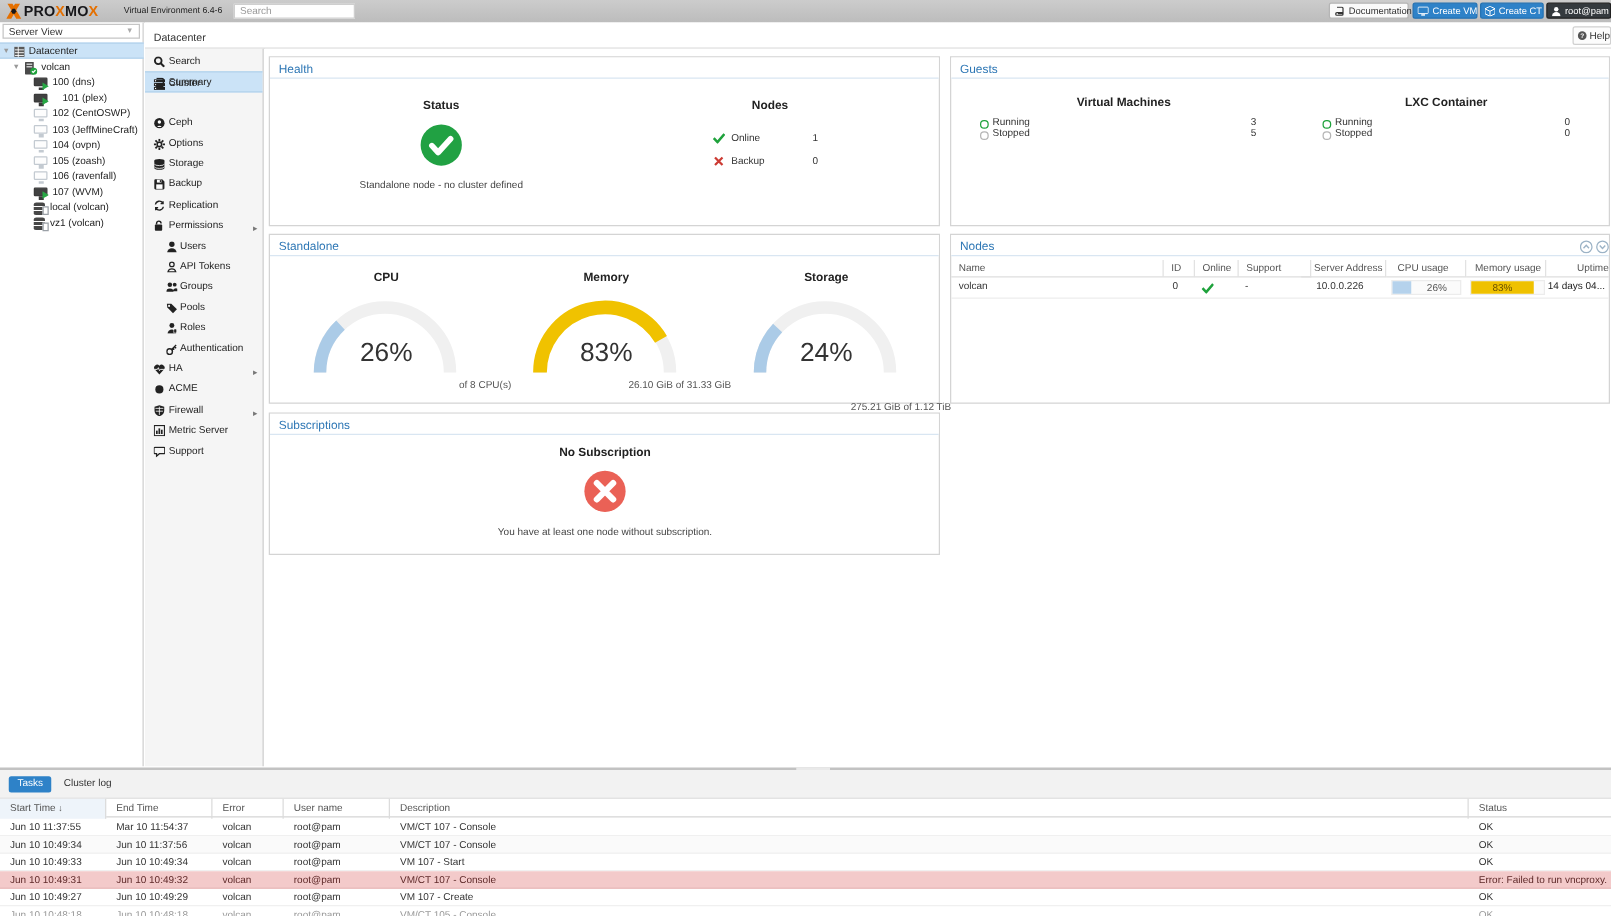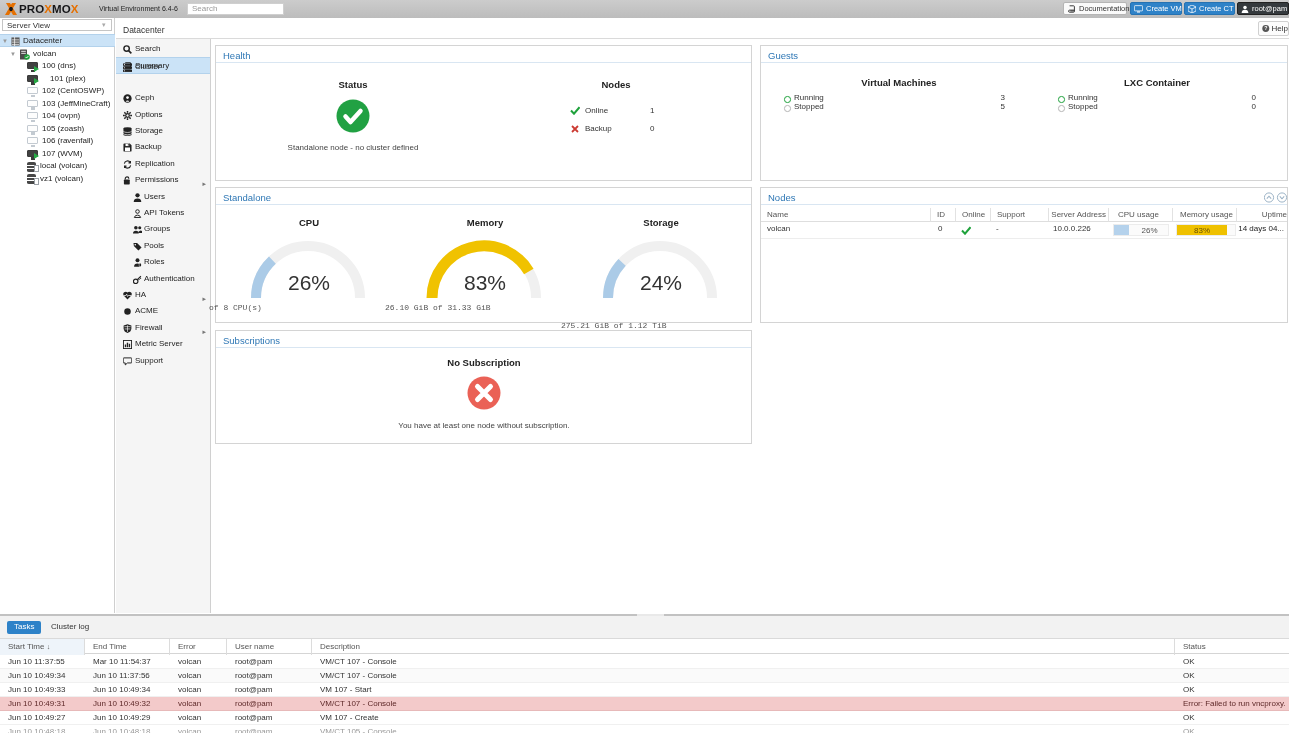--- a/index.html
+++ b/index.html
@@ -38,21 +38,21 @@
 .mtext2 { position:absolute; left:28px; }
 .marr { position:absolute; right:4px; top:0px; color:#777; font-size:7px; }
 #content { position:absolute; left:212px; top:39px; width:1077px; height:574px; background:#fff; }
 .panel { position:absolute; background:#fff; border:1px solid #d4d4d4; }
 .phead { position:absolute; left:0; top:0; width:100%; height:17px; background:#fff; border-bottom:1px solid #d9e6f2; }
 .phead span { position:absolute; left:7px; top:4px; font-size:9.5px; color:#2e77b5; }
 .bold { font-weight:bold; }
 .ctr { text-align:center; }
 .gtitle { position:absolute; font-size:9.5px; font-weight:bold; color:#222; text-align:center; }
 .gpct { position:absolute; font-size:21px; color:#333; text-align:center; }
-.gsub { position:absolute; font-size:8px; color:#555; text-align:left;font-family:Liberation Mono, monospace; }
+.gsub { position:absolute; font-size:8px; color:#555; text-align:right; }
 .grow { position:absolute; font-size:8px; color:#333; }
 .nhead { position:absolute; top:20px; height:14px; line-height:14px; font-size:8px; color:#555; padding-left:6px; border-right:1px solid #e2e2e2; border-bottom:1px solid #dedede; white-space:nowrap; overflow:hidden; }
 .ncell { position:absolute; font-size:8px; color:#333; }
 #tsplit { position:absolute; left:0; top:613.5px; width:1289px; height:2.5px; background:#c2c2c2; }
 #tsplit .handle { position:absolute; left:637px; top:0; width:27px; height:2.5px; background:#e9e9e9; }
 #taskbar { position:absolute; left:0; top:616px; width:1289px; height:22px; background:#f2f2f2; }
 .tab { position:absolute; top:5px; height:12.5px; font-size:8px; line-height:12px; padding:0 7px; border-radius:2px; }
 .tab.on { background:#2e82c8; color:#fff; }
 .tab.off { color:#333; }
 #taskhead { position:absolute; left:0; top:638px; width:1289px; height:16px; background:#fff; border-top:1px solid #dadada; border-bottom:1px solid #d5d5d5; font-size:8px; color:#555; }

